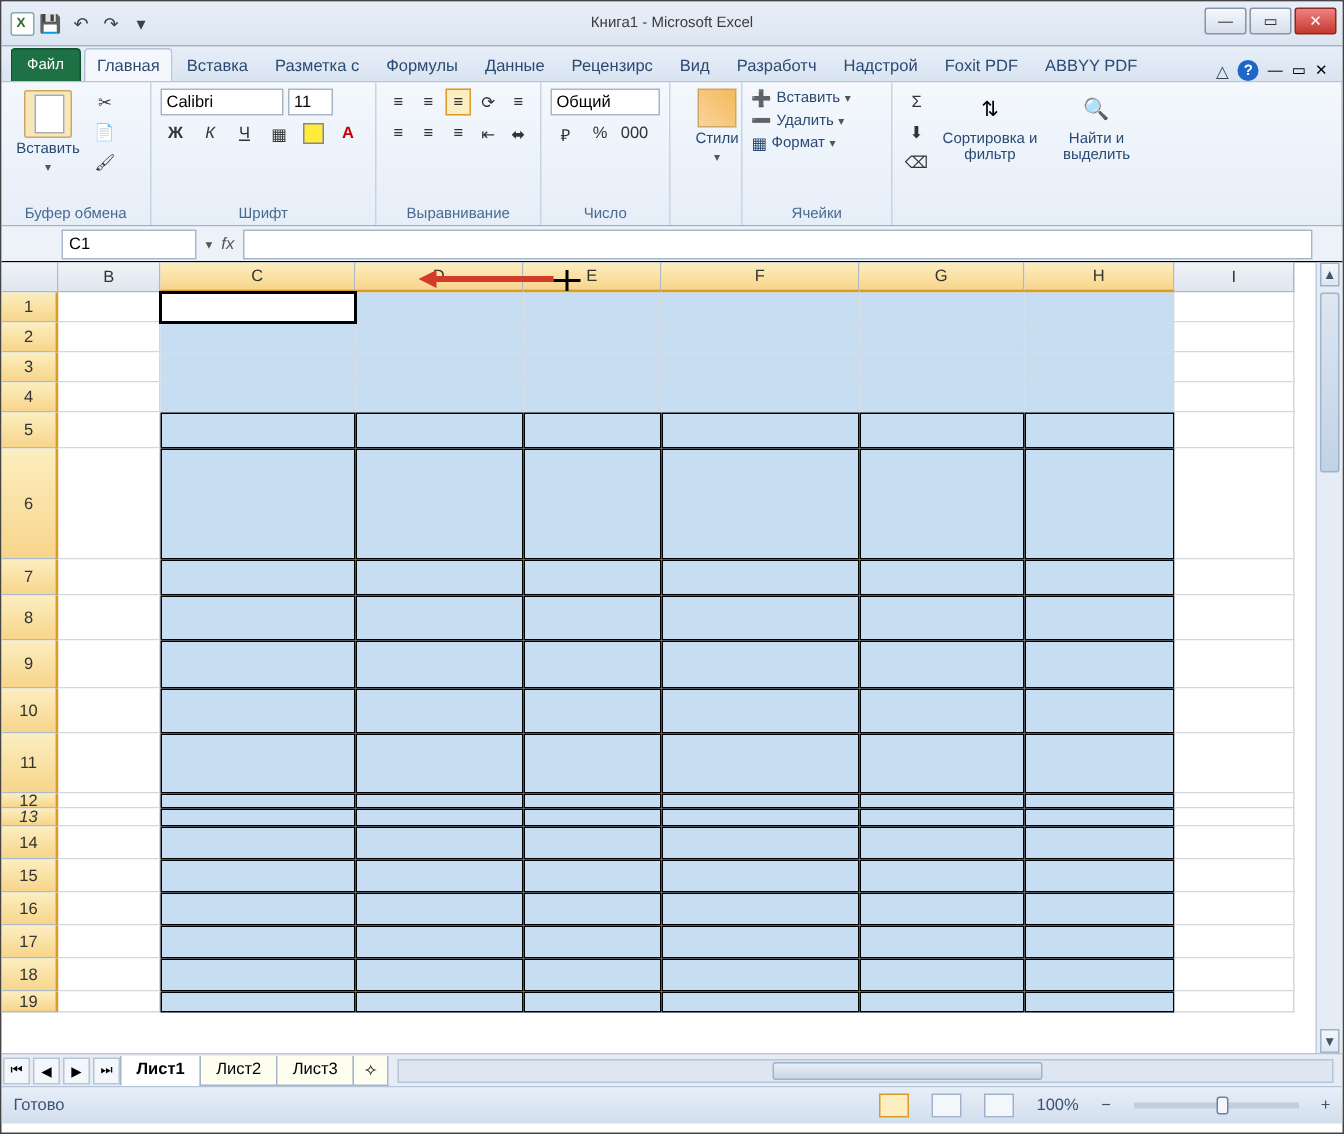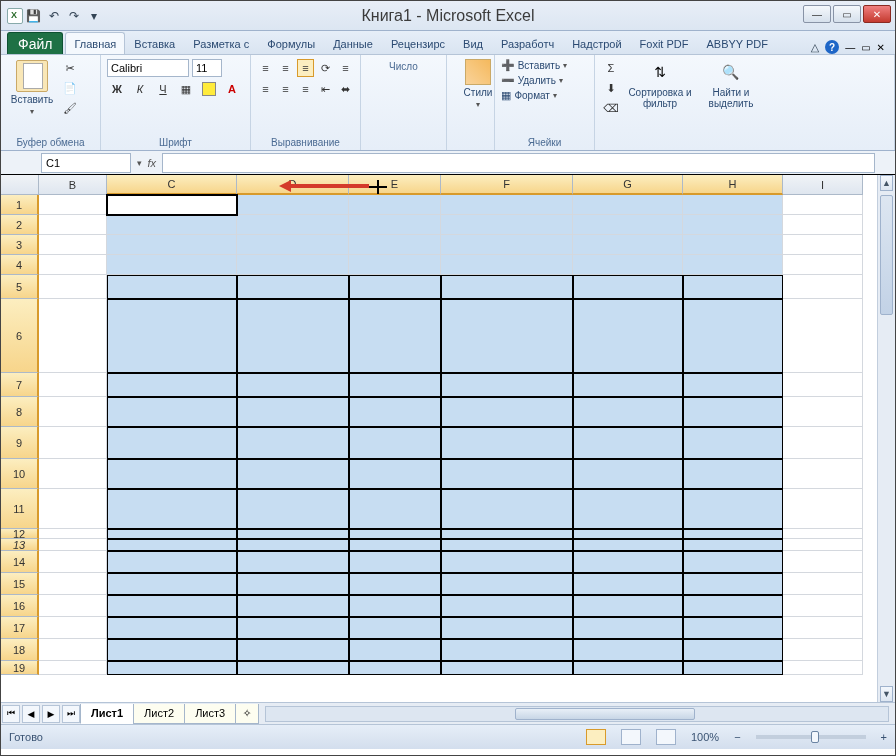--- a/index.html
+++ b/index.html
@@ -4,28 +4,28 @@
 <style>
 * { box-sizing: border-box; margin: 0; padding: 0; font-family: "Segoe UI", Tahoma, sans-serif; }
 body { background: #fff; width: 896px; height: 756px; overflow: hidden; position: relative; border: 1px solid #444; }
 
 
 .titlebar { height: 30px; background: linear-gradient(#e8eef7,#dce6f2); display: flex; align-items: center; border-bottom: 1px solid #9fb2cc; position: relative; }
 .qat { display: flex; align-items: center; gap: 2px; padding: 0 6px; }
 .qat .xicon { width:16px; height:16px; background:#fff; border:1px solid #8aa; border-radius:2px; position:relative; }
 .qat .xicon::before { content:"X"; font-size:9px; color:#2a6b2a; font-weight:bold; position:absolute; top:1px; left:3px;}
 .qat-btn { width:18px; height:18px; display:flex; align-items:center; justify-content:center; font-size:12px; color:#345; cursor:default; }
-.titletext { position:absolute; left:50%; transform:translateX(-50%); font-size:16px; color:#3b3b3b; }
+.titletext { position:absolute; left:50%; transform:translateX(-50%); font-size:10px; color:#3b3b3b; }
 .winbtns { position:absolute; right:4px; top:4px; display:flex; gap:2px; }
 .winbtn { width:28px; height:18px; border:1px solid #8893a6; background:linear-gradient(#f5f8fc,#d6e0ec); border-radius:2px; display:flex; align-items:center; justify-content:center; font-size:10px; color:#333; }
 .winbtn.close { background:linear-gradient(#f08080,#c43a2f); color:#fff; border-color:#8a2a22; }
 
 
 .tabs { height:24px; background:linear-gradient(#e6eef8,#d9e4f1); display:flex; align-items:flex-end; border-bottom:1px solid #b5c4d7; padding-left:6px; }
-.filetab { background:#1e7145; color:#fff; height:22px; padding:0 10px; border:1px solid #0d5132; border-bottom:none; border-radius:3px 3px 0 0; font-size:14px; display:flex; align-items:center; margin-right:2px;}
+.filetab { background:#1e7145; color:#fff; height:22px; padding:0 10px; border:1px solid #0d5132; border-bottom:none; border-radius:3px 3px 0 0; font-size:10px; display:flex; align-items:center; margin-right:2px;}
 .tab { height:22px; padding:0 8px; font-size:11px; color:#2b4a72; display:flex; align-items:center; border:1px solid transparent; border-bottom:none; cursor:default; }
 .tab.active { background:#f4f8fd; border-color:#b5c4d7; border-radius:3px 3px 0 0; }
 .tabright { margin-left:auto; display:flex; align-items:center; gap:6px; padding-right:10px; }
 .helpicon { width:14px; height:14px; border-radius:50%; background:#1e66c7; color:#fff; font-size:10px; display:flex; align-items:center; justify-content:center; font-weight:bold;}
 
 
 .ribbon { height:96px; background:linear-gradient(#f4f8fd,#e6eef8); border-bottom:1px solid #9fb2cc; display:flex; }
 .group { border-right:1px solid #c6d4e4; padding:4px 6px 2px 6px; display:flex; flex-direction:column; justify-content:space-between; }
 .group-label { font-size:10px; color:#4a6a92; text-align:center; padding-top:2px; }
 .group-row { display:flex; gap:3px; align-items:center; }
@@ -184,20 +184,28 @@
         <div class="smallbtn">≡</div>
         <div class="smallbtn">≡</div>
         <div class="smallbtn">⇤</div>
         <div class="smallbtn">⬌</div>
       </div>
     </div>
     <div class="group-label">Выравнивание</div>
   </div>
 
   <div class="group num-group" style="width:86px;">
+    <div style="display:flex;flex-direction:column;gap:3px;">
+      <div class="fontbox">Общий</div>
+      <div class="group-row">
+        <div class="smallbtn">₽</div>
+        <div class="smallbtn">%</div>
+        <div class="smallbtn">000</div>
+      </div>
+    </div>
     <div class="group-label">Число</div>
   </div>
 
   <div class="group" style="width:48px;">
     <div class="bigbtn">
       <div style="width:26px;height:26px;border:1px solid #caa967;background:linear-gradient(45deg,#f9d39a,#f5b95d);"></div>
       <div class="biglabel">Стили</div>
       <span class="dd">▾</span>
     </div>
     <div class="group-label"></div>

